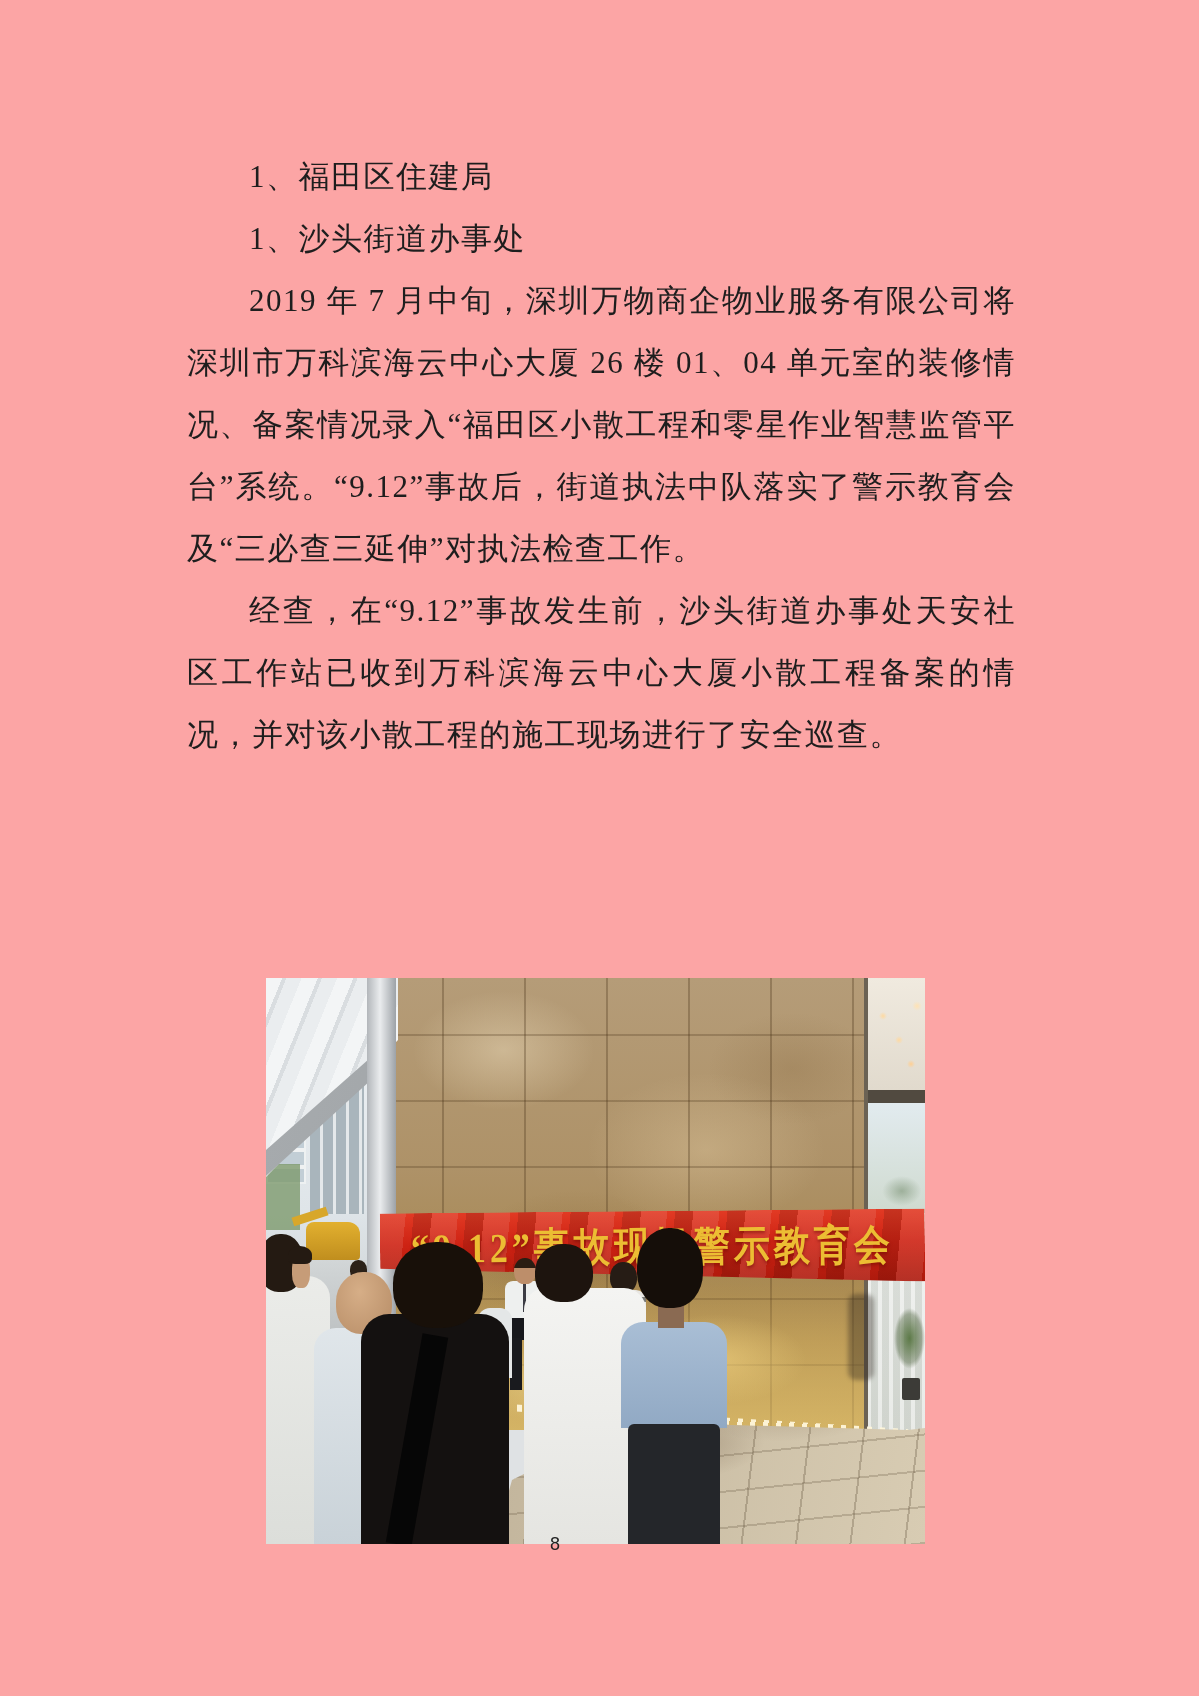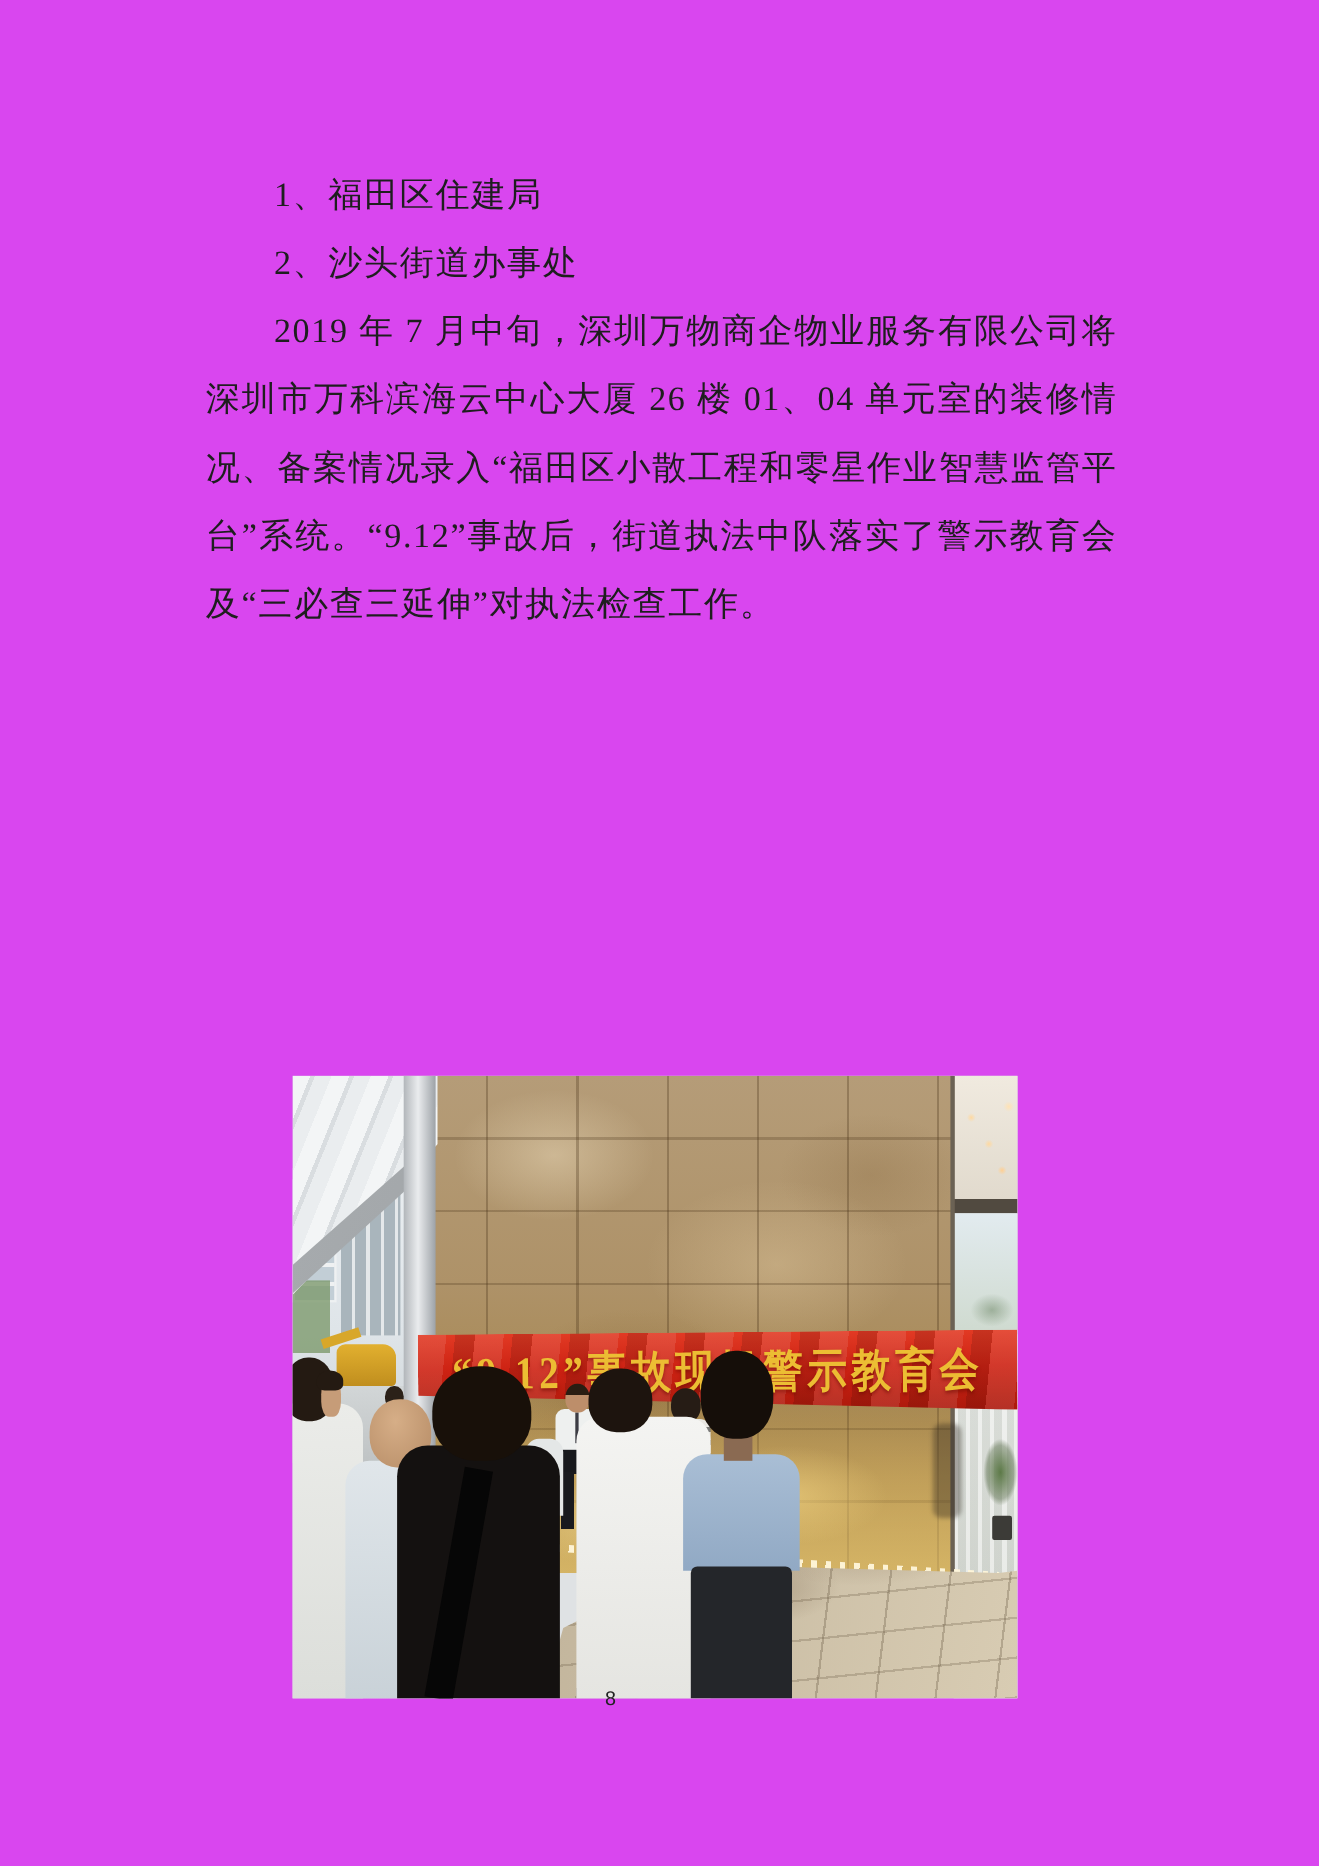--- a/index.html
+++ b/index.html
@@ -1,21 +1,21 @@
 <!DOCTYPE html>
 <html><head>
 <meta charset="utf-8">
 <style>
   * { box-sizing: border-box; }
   html,body { margin:0; padding:0; background:#888; }
   .page {
     position: relative;
     width: 1199px; height: 1696px;
     margin: 0 auto;
-    background: #d946ef;
+    background: #fca5a5;
     overflow: hidden;
     font-family: "Liberation Serif", "DejaVu Serif", serif;
   }
   
   .content {
     position: absolute;
     left: 187px; top: 146px;
     width: 829px;
     color: #1e1e1e;
     font-size: 31px;
@@ -214,22 +214,23 @@
     font-size: 18px; color: #222;
   }
 </style>
 </head>
 <body>
 
 <div class="page">
 
   <div class="content">
     <p>1、福田区住建局</p>
-    <p>2、沙头街道办事处</p>
+    <p>1、沙头街道办事处</p>
     <p>2019 年 7 月中旬，深圳万物商企物业服务有限公司将深圳市万科滨海云中心大厦 26 楼 01、04 单元室的装修情况、备案情况录入“福田区小散工程和零星作业智慧监管平台”系统。“9.12”事故后，街道执法中队落实了警示教育会及“三必查三延伸”对执法检查工作。</p>
+    <p>经查，在“9.12”事故发生前，沙头街道办事处天安社区工作站已收到万科滨海云中心大厦小散工程备案的情况，并对该小散工程的施工现场进行了安全巡查。</p>
   </div>
 
   <figure class="photo">
     <div class="ph-wall"></div>
     <div class="ph-wall-glow"></div>
 
     <div class="ph-right">
       <div class="ph-right-ceiling"></div>
       <div class="ph-right-frame"></div>
       <div class="ph-right-window"></div>

